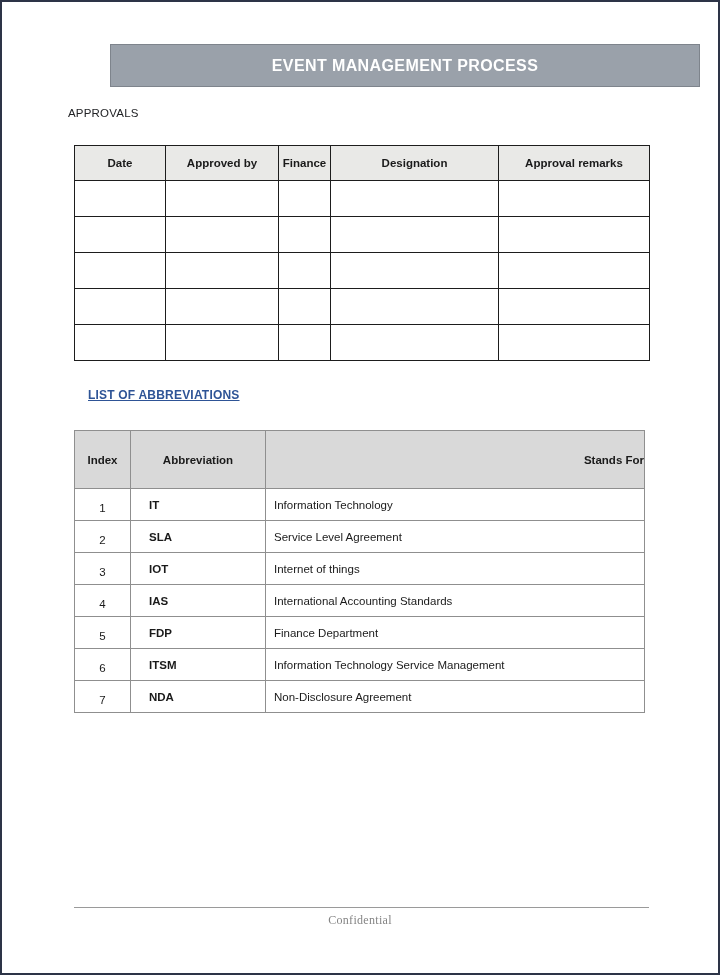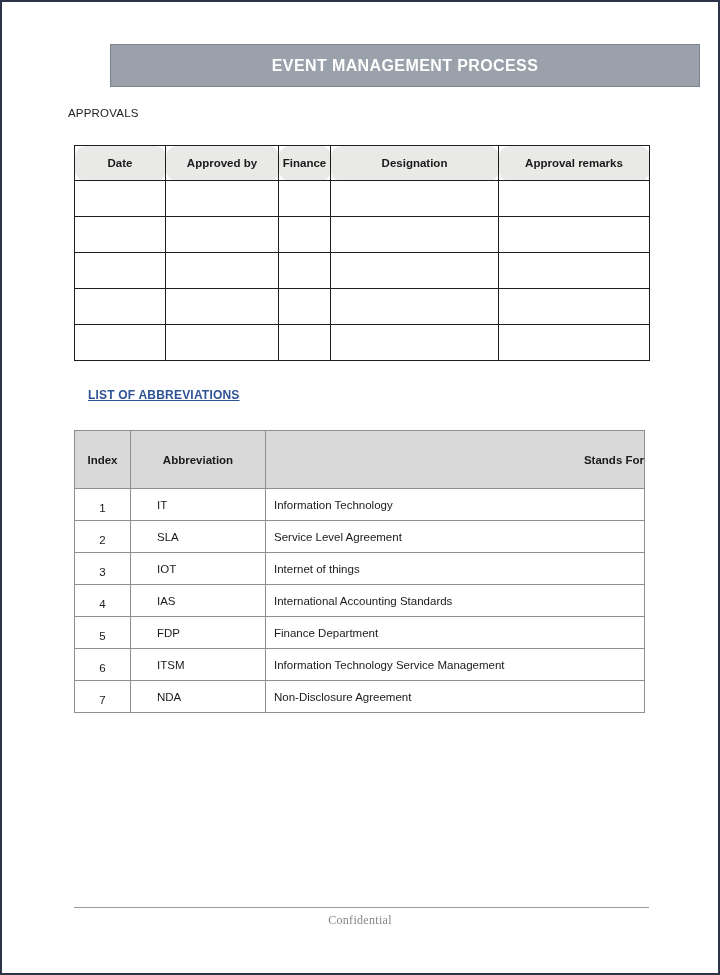--- a/index.html
+++ b/index.html
@@ -50,21 +50,20 @@
     border: 1.5px solid #1d1d1d;
   }
   .approvals-table th {
     height: 35px;
     background: #e9e9e7;
     font-size: 11.5px;
     font-weight: bold;
     color: #1a1a1a;
     text-align: center;
     vertical-align: middle;
-    border-radius: 11px;
   }
   .approvals-table td { height: 36px; background: #ffffff; }
 
   
   .abbrev-heading {
     position: absolute;
     left: 66px; top: 386px;
     font-size: 12px;
     font-weight: bold;
     color: #2e5496;
@@ -87,21 +86,21 @@
     vertical-align: middle;
   }
   .abbrev-table th {
     height: 58px;
     background: #d9d9d9;
     font-weight: bold;
   }
   .abbrev-table th.col-stands { text-align: right; padding-left: 8px; }
   .abbrev-table td { height: 32px; background: #ffffff; }
   .abbrev-table td.cell-index { text-align: center; padding-top: 6px; }
-  .abbrev-table td.cell-abbr  { padding-left: 26px; }
+  .abbrev-table td.cell-abbr  { padding-left: 18px; font-weight: bold; }
   .abbrev-table td.cell-stands{ padding-left: 8px; }
 
   
   .footer-divider {
     position: absolute;
     left: 72px; top: 905px;
     width: 575px; height: 1px;
     background: #9a9a9a;
   }
   .footer-text {

